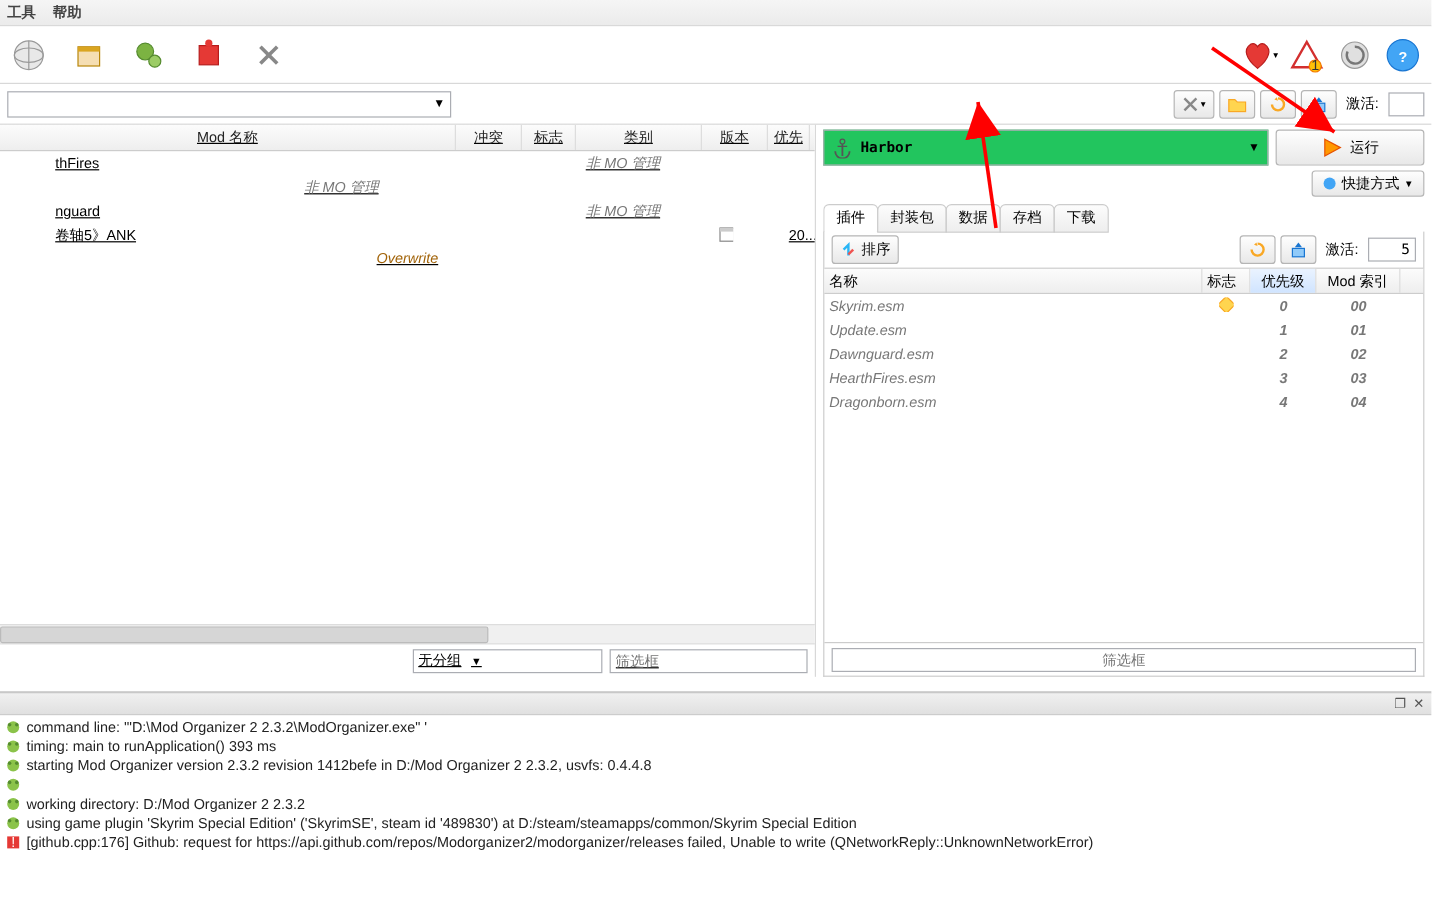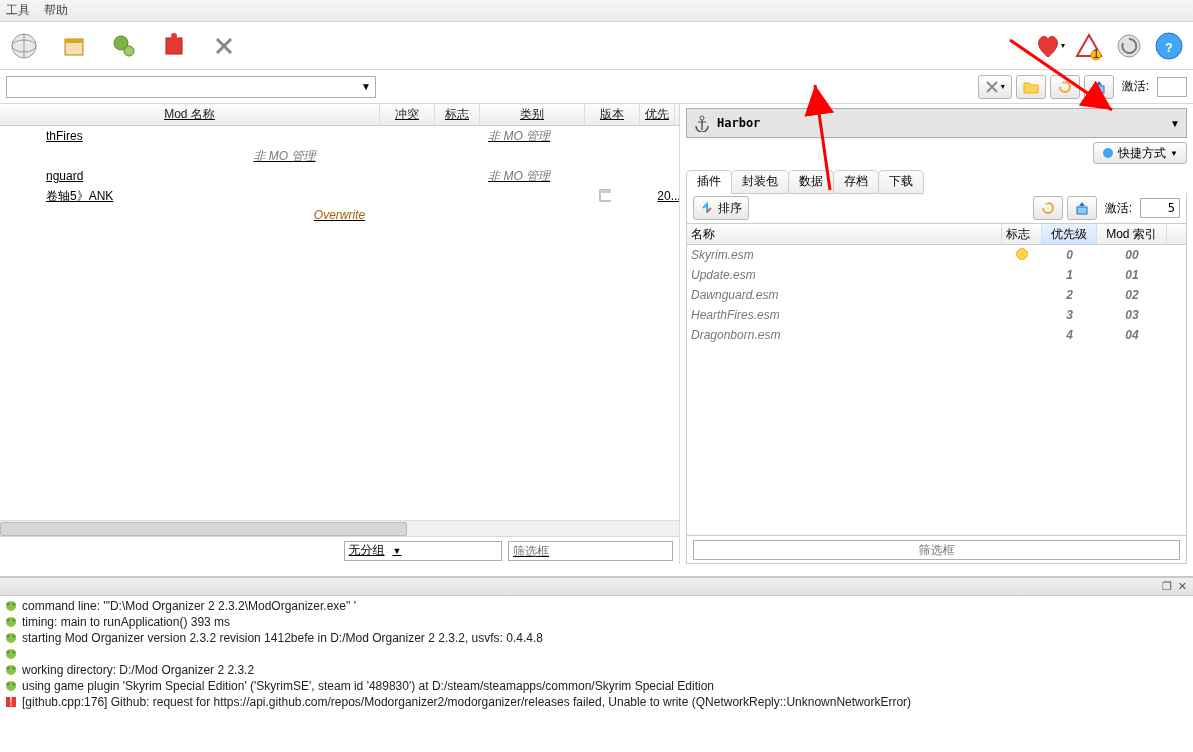--- a/index.html
+++ b/index.html
@@ -1,18 +1,18 @@
 <!DOCTYPE html>
 <html><head>
 <meta charset="utf-8">
 <style>
 * { box-sizing: border-box; margin: 0; padding: 0; font-family: "Microsoft YaHei", Tahoma, sans-serif; font-size: 12px; }
 body { background: #fff; width: 1193px; height: 752px; overflow: hidden; position: relative; }
 .menubar { height: 22px; background: linear-gradient(#f5f5f5,#ebebeb); border-bottom: 1px solid #d0d0d0; padding: 2px 6px; display: flex; align-items: center; gap: 14px; }
-.menubar span { color: #444; cursor: default; }
+.menubar span { color: #444; cursor: default; font-weight: bold; }
 .toolbar { height: 48px; background: #fff; border-bottom: 1px solid #d8d8d8; display: flex; align-items: center; padding: 0 8px; }
 .toolbar .left { display: flex; gap: 18px; align-items: center; flex: 1; }
 .toolbar .right { display: flex; gap: 8px; align-items: center; }
 .tb-icon { width: 32px; height: 32px; display: flex; align-items: center; justify-content: center; }
 .secondary-bar { height: 34px; border-bottom: 1px solid #d8d8d8; display: flex; align-items: center; padding: 2px 6px; gap: 4px; }
 .profile-combo { flex: 1; max-width: 370px; height: 22px; background: #fff; border: 1px solid #abadb3; display: flex; align-items: center; padding: 0 4px; }
 .profile-combo .dd { margin-left: auto; font-size: 10px; }
 .btn { height: 24px; min-width: 30px; background: linear-gradient(#fefefe,#e8e8e8); border: 1px solid #b5b5b5; border-radius: 3px; display: inline-flex; align-items: center; justify-content: center; padding: 0 6px; cursor: pointer; }
 .main { display: flex; height: 460px; }
 .left-panel { width: 680px; display: flex; flex-direction: column; border-right: 1px solid #d8d8d8; text-decoration: underline; }
@@ -24,21 +24,21 @@
 .mod-rows .mrow .c3 { color: #777; font-style: italic; text-align: center; }
 .overwrite { text-align: center; color: #a16207; font-style: italic; padding: 2px; }
 .left-bottom { height: 28px; border-top: 1px solid #d8d8d8; display: flex; align-items: center; padding: 0 6px; gap: 6px; }
 .combo { height: 20px; border: 1px solid #abadb3; background: #fff; padding: 0 4px; display: inline-flex; align-items: center; }
 .combo .dd { margin-left: 8px; font-size: 9px; }
 .filter-input { flex: 1; height: 20px; border: 1px solid #abadb3; padding: 0 4px; color: #999; }
 .scroll-h { height: 16px; background: #f0f0f0; border-top: 1px solid #ddd; position: relative; }
 .scroll-h .thumb { position: absolute; left: 0; width: 60%; height: 14px; background: #d6d6d6; border: 1px solid #bbb; top: 1px; border-radius: 2px; }
 .right-panel { flex: 1; display: flex; flex-direction: column; padding: 4px 6px 0 6px; }
 .exec-row { display: flex; align-items: center; gap: 6px; margin-bottom: 4px; }
-.exec-combo { flex: 1; height: 30px; border: 1px solid #abadb3; background: #e5e5e5; display: flex; align-items: center; padding: 0 6px; gap: 6px; }
+.exec-combo { flex: 1; height: 30px; border: 1px solid #abadb3; background: #22c55e; display: flex; align-items: center; padding: 0 6px; gap: 6px; }
 .exec-combo .dd { margin-left: auto; font-size: 10px; }
 .run-btn { width: 124px; height: 30px; border: 1px solid #b5b5b5; border-radius: 3px; background: linear-gradient(#fefefe,#e8e8e8); display: flex; align-items: center; justify-content: center; gap: 6px; font-size: 13px; }
 .shortcut-row { display: flex; justify-content: flex-end; margin-bottom: 6px; }
 .shortcut-btn { height: 22px; border: 1px solid #b5b5b5; border-radius: 3px; background: linear-gradient(#fefefe,#e8e8e8); padding: 0 8px; display: flex; align-items: center; gap: 4px; }
 .tabs { display: flex; height: 24px; }
 .tab { border: 1px solid #ccc; padding: 2px 10px; background: linear-gradient(#fcfcfc,#eee); border-radius: 5px 5px 0 0; margin-right: -1px; cursor: pointer; }
 .tab.active { background: #fff; border-bottom: 1px solid #fff; font-weight: 400; }
 .tab-content { flex: 1; border: 1px solid #ccc; border-top: none; margin-top: -1px; display: flex; flex-direction: column; }
 .plugin-bar { height: 30px; display: flex; align-items: center; padding: 2px 6px; gap: 4px; }
 .plugin-bar .spacer { flex: 1; }
@@ -231,20 +231,26 @@
       <div class="exec-combo">
         <svg width="18" height="18">
             <circle cx="9" cy="4" r="2" fill="none" stroke="#555"></circle>
             <line x1="9" y1="6" x2="9" y2="16" stroke="#555" stroke-width="1.5"></line>
             <path d="M3 12 A6 6 0 0 0 15 12" fill="none" stroke="#555" stroke-width="1.5"></path>
             <line x1="5" y1="8" x2="13" y2="8" stroke="#555"></line>
           </svg>
         <span style="font-family:monospace;font-weight:bold">Harbor</span>
         <span class="dd">▼</span>
       </div>
+      <div class="run-btn">
+        <svg width="18" height="18">
+            <path d="M3 2 L16 9 L3 16 Z" fill="#ff9800" stroke="#e65100"></path>
+          </svg>
+        <span>运行</span>
+      </div>
     </div>
     <div class="shortcut-row">
       <div class="shortcut-btn">
         <svg width="12" height="12">
             <circle cx="6" cy="6" r="5" fill="#42a5f5"></circle>
           </svg>
         <span>快捷方式</span>
         <span style="font-size:8px">▼</span>
       </div>
     </div>

